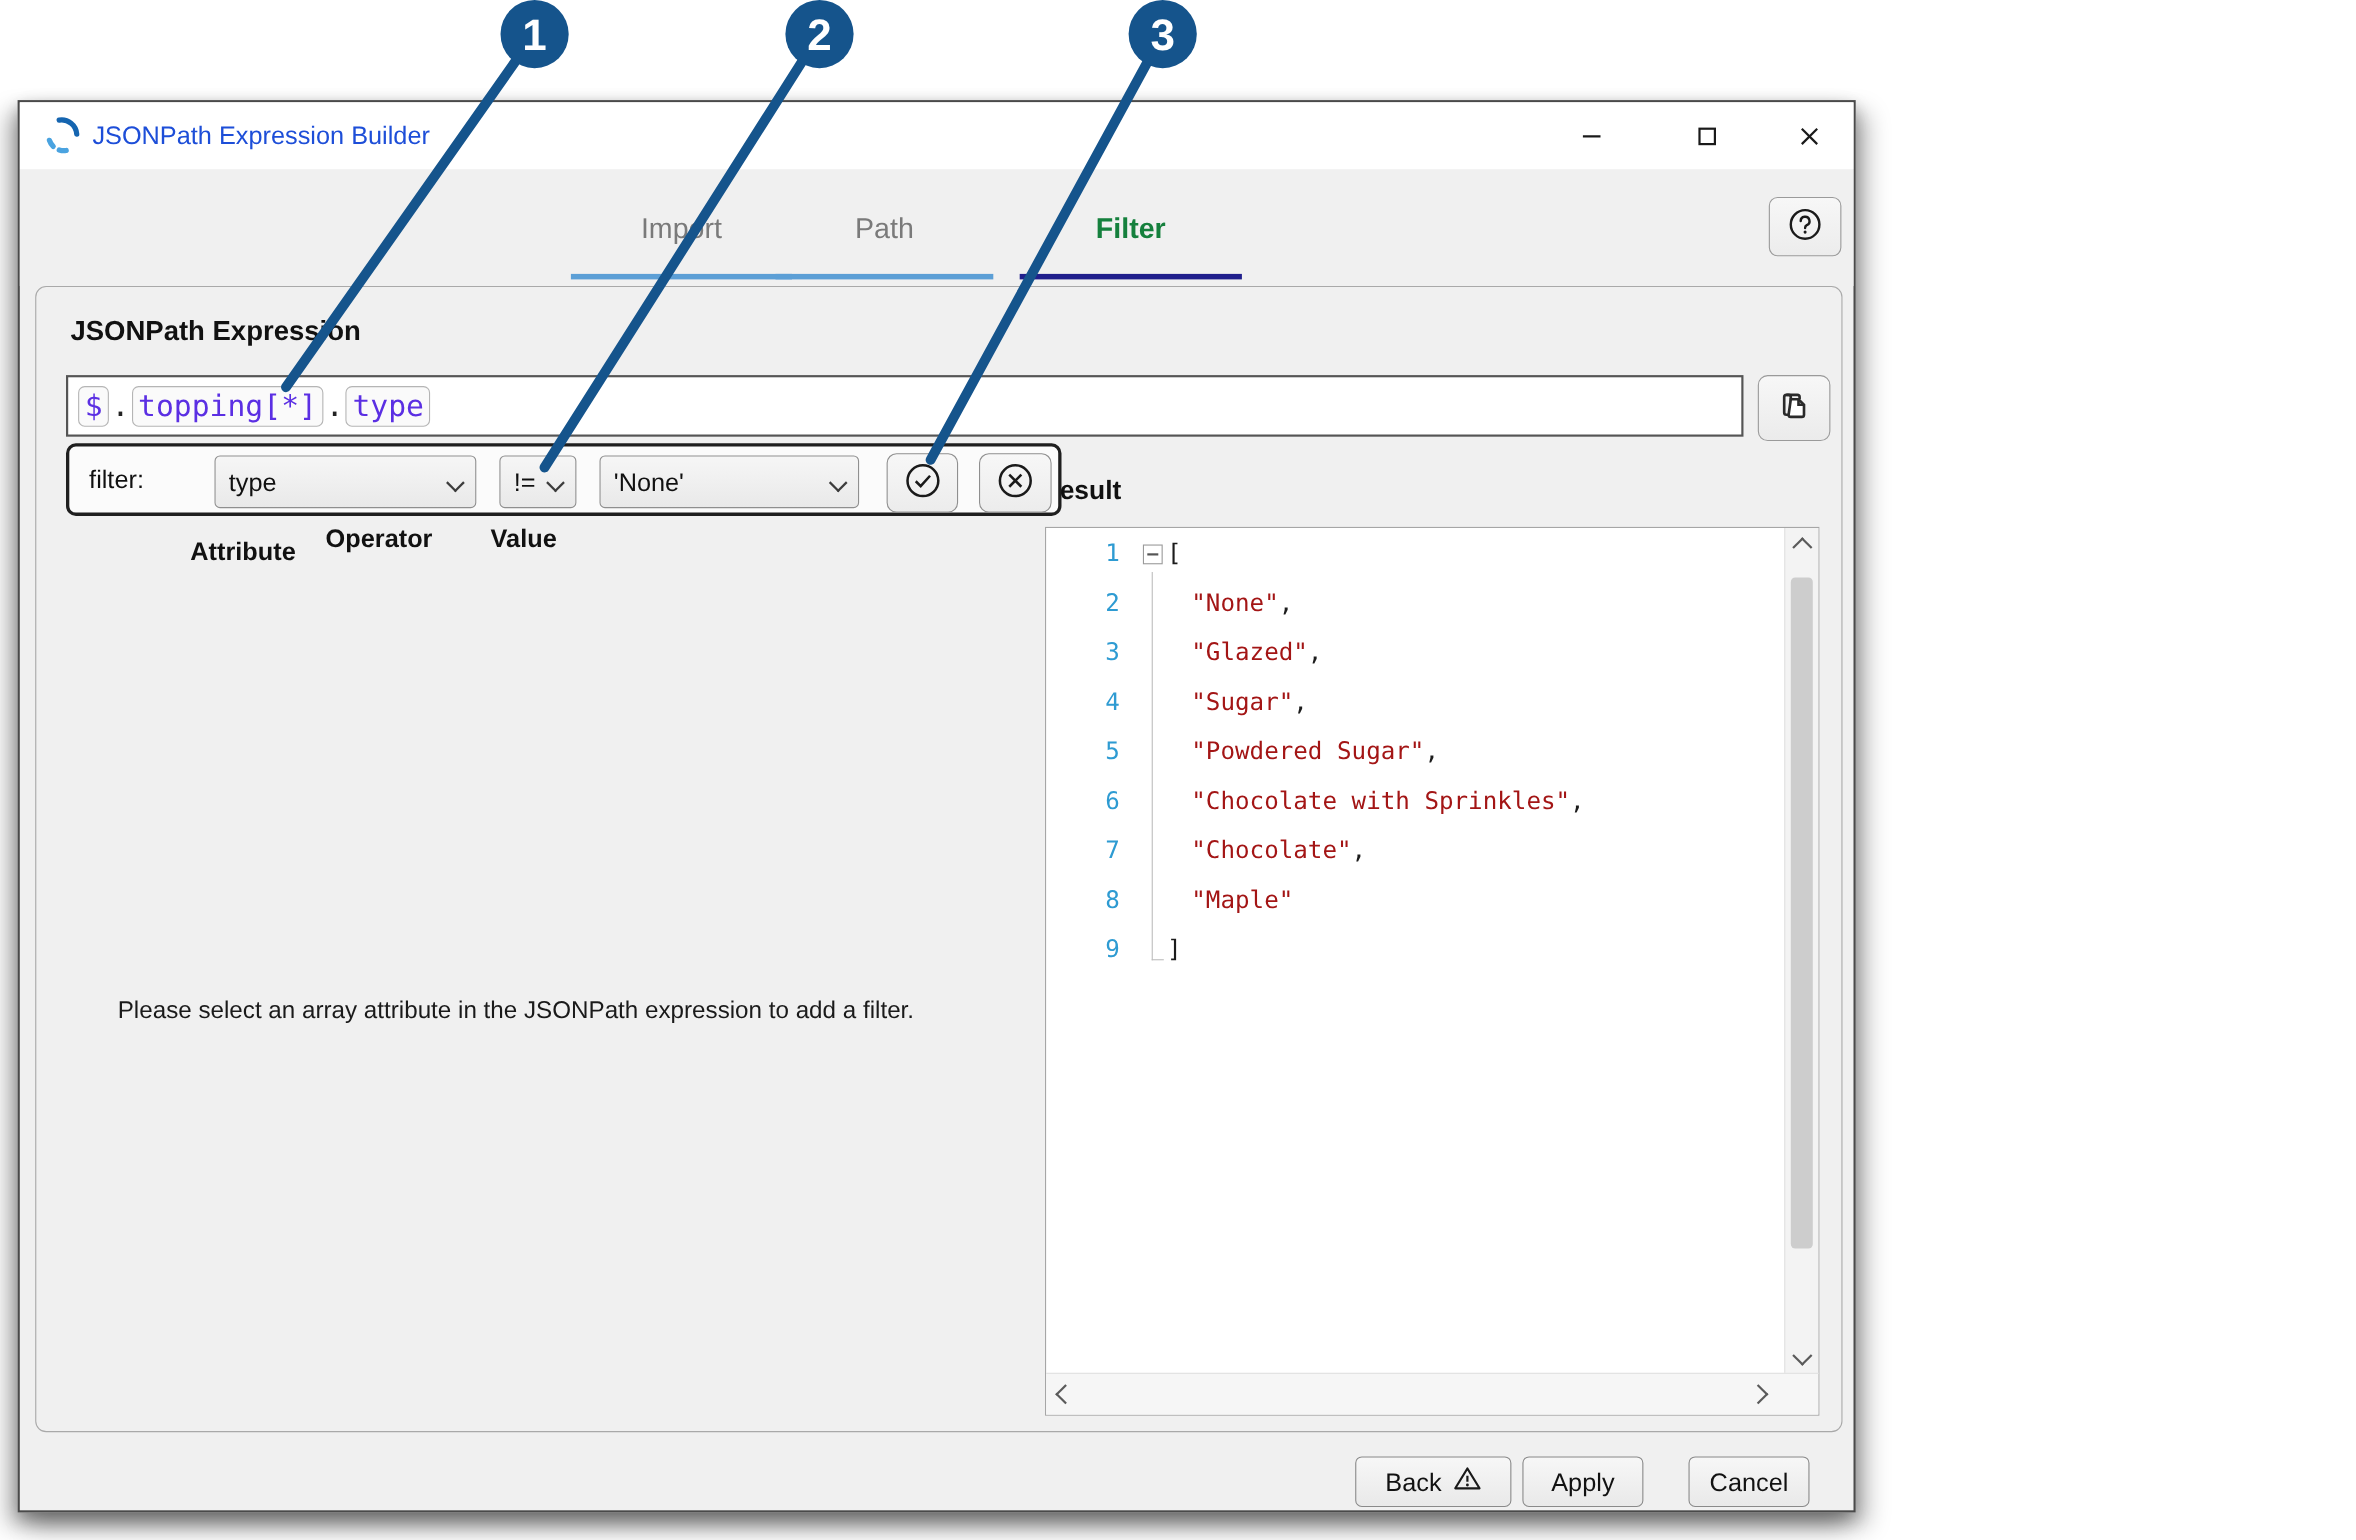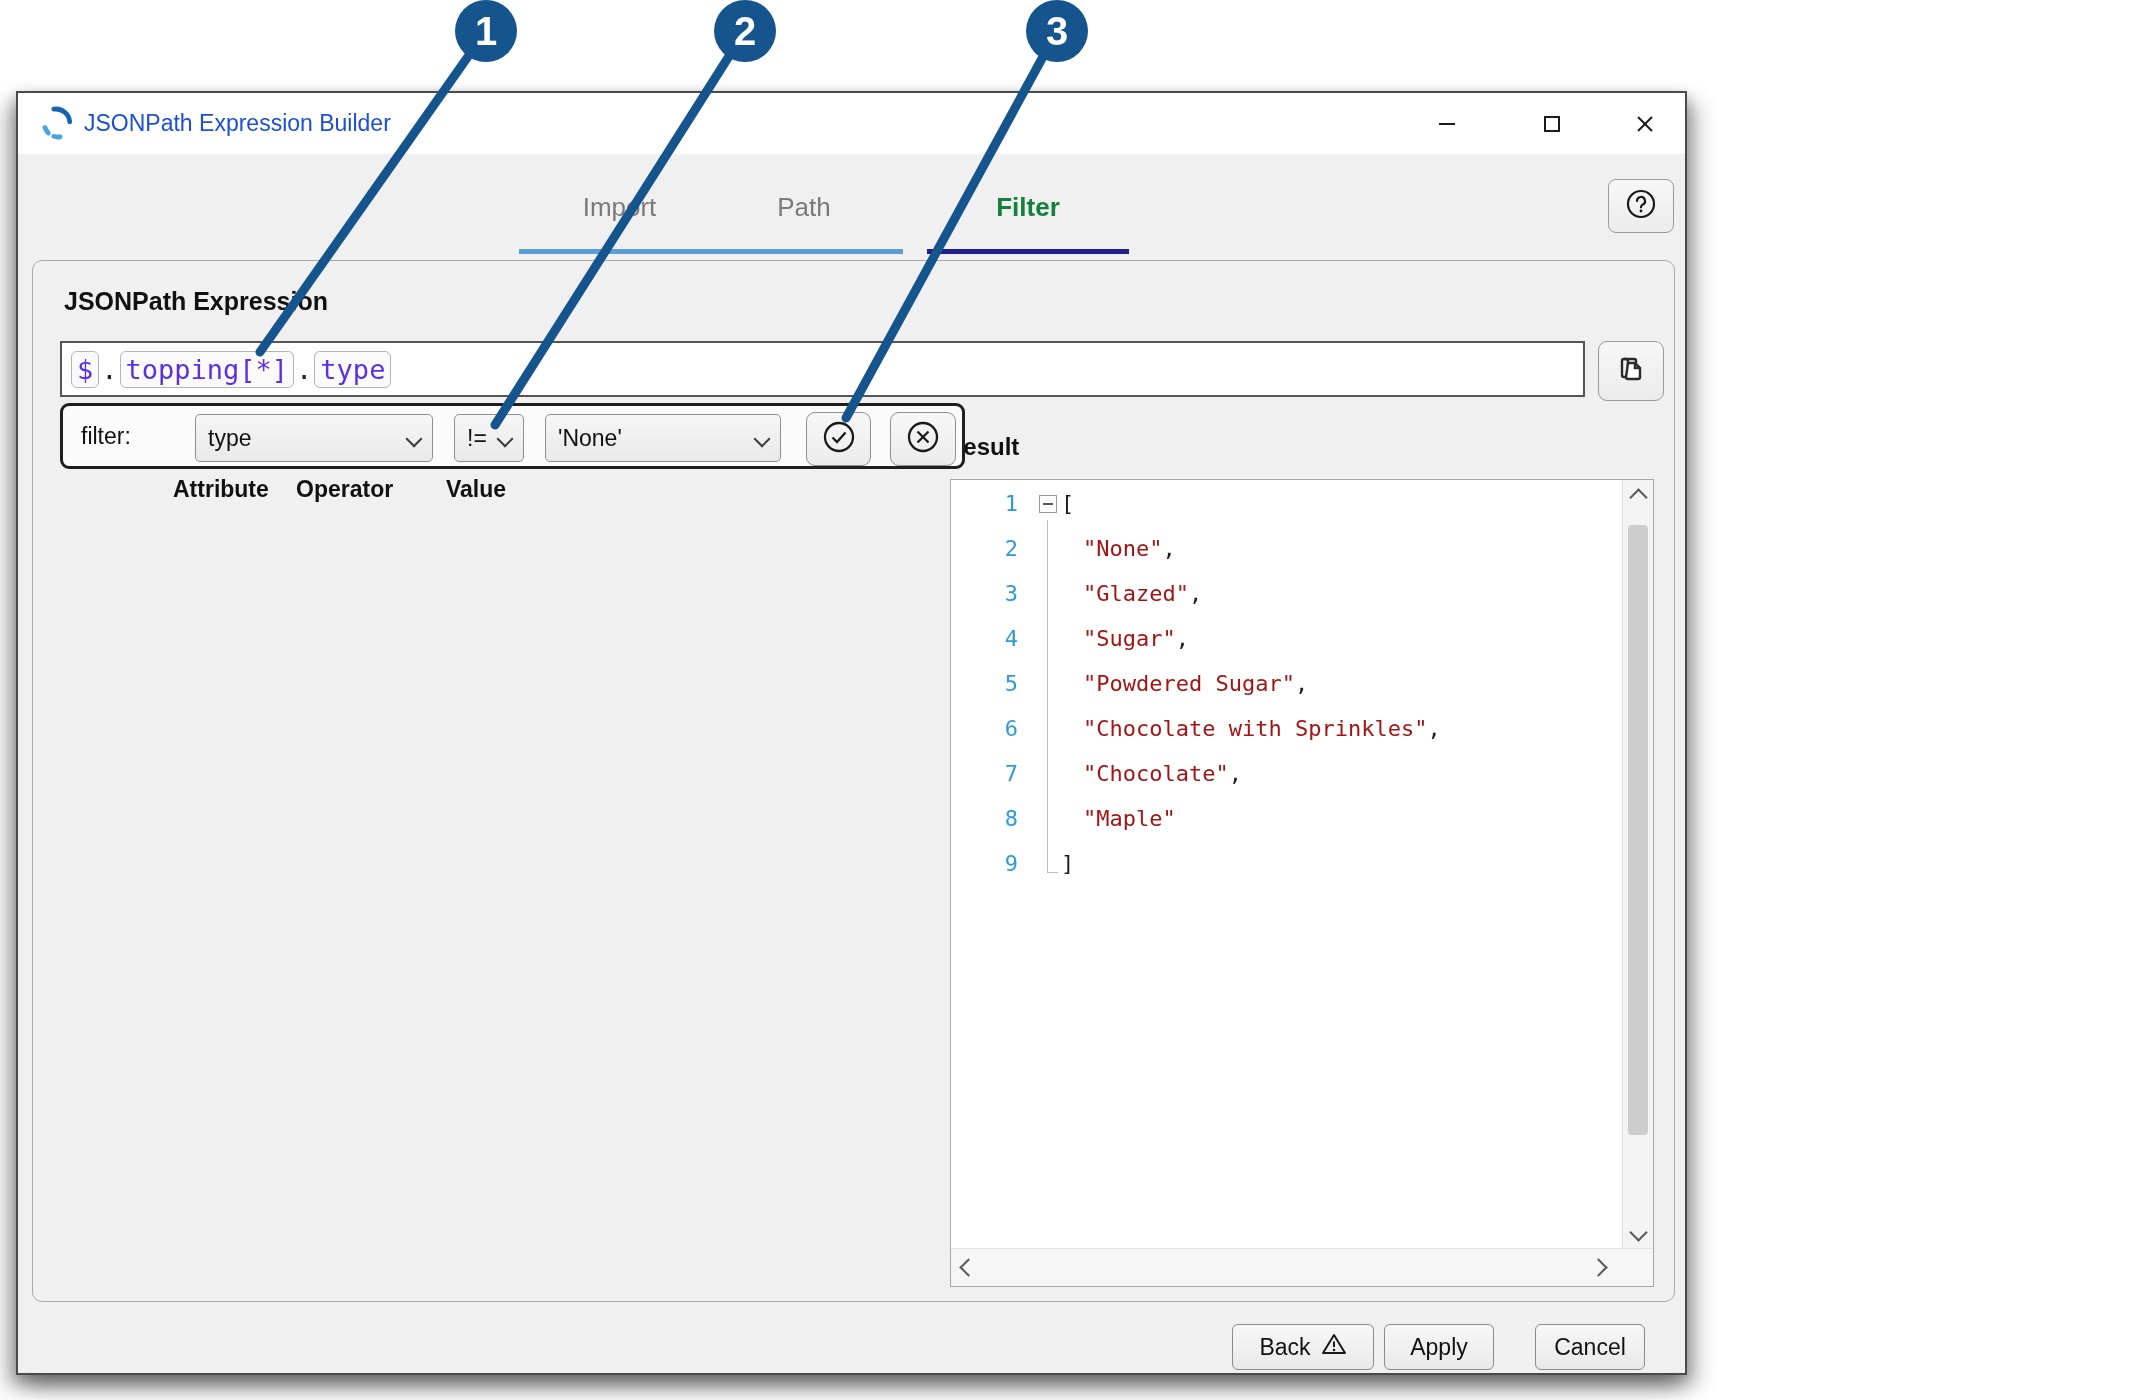--- a/index.html
+++ b/index.html
@@ -51,21 +51,21 @@
   .dropdown{position:absolute;top:8px;height:48px;border:1.5px solid #8f8f8f;border-radius:5px;
             background:linear-gradient(#f6f6f6,#e9e9e9);box-sizing:border-box;display:flex;align-items:center;
             padding:0 34px 0 12px;font-size:23px;color:#111;}
   .dd-attr{left:132px;width:238px;} .dd-op{left:391px;width:70px;padding-right:26px;} .dd-val{left:482px;width:236px;}
   .dropdown .chev{position:absolute;right:12px;top:18px;}
   .roundbtn{position:absolute;top:6px;width:63px;height:52px;border:1.5px solid #8f8f8f;border-radius:9px;
             background:linear-gradient(#f7f7f7,#ececec);display:flex;align-items:center;justify-content:center;}
   .btn-ok{left:743px;} .btn-del{left:827px;width:64px;}
 
   .collabel{position:absolute;top:383px;font-size:23px;font-weight:bold;color:#111;}
-  .cl-attr{left:155px;} .cl-op{left:278px;} .cl-val{left:428px;}
+  .cl-attr{left:155px;margin-top:12px;} .cl-op{left:278px;} .cl-val{left:428px;}
 
   .emptymsg{position:absolute;left:89px;top:812px;font-size:22px;color:#1a1a1a;}
 
   
   .resultlabel{position:absolute;left:928px;top:340px;font-size:24px;font-weight:bold;color:#111;z-index:1;}
   .resultpanel{position:absolute;left:932px;top:386px;width:704px;height:808px;background:#fff;border:1.5px solid #a6a6a6;
                box-sizing:border-box;}
   .codearea{position:absolute;left:0;top:0;right:30px;bottom:37px;overflow:hidden;padding-top:3px;
             font-family:"DejaVu Sans Mono",monospace;font-size:22px;}
   .codeline{position:relative;height:45px;}
@@ -293,20 +293,21 @@
       <div class="hscroll">
         <span class="sarrow sa-left">
             <span class="chev schev left"></span>
           </span>
         <span class="sarrow sa-right">
             <span class="chev schev right"></span>
           </span>
       </div>
     </div>
 
+    <div class="emptymsg">Please select an array attribute in the JSONPath expression to add a filter.</div>
 
     <div class="footbtn fb-back">
       <span>Back</span>
       <span>
         <svg width="26" height="24" viewBox="0 0 26 24">
           <path d="M13 3 L24 21 H2 Z" fill="none" stroke="#1a1a1a" stroke-width="2" stroke-linejoin="round"></path>
           <line x1="13" y1="9.5" x2="13" y2="15" stroke="#1a1a1a" stroke-width="2"></line>
           <circle cx="13" cy="18" r="1.3" fill="#1a1a1a"></circle>
         </svg>
       </span>

